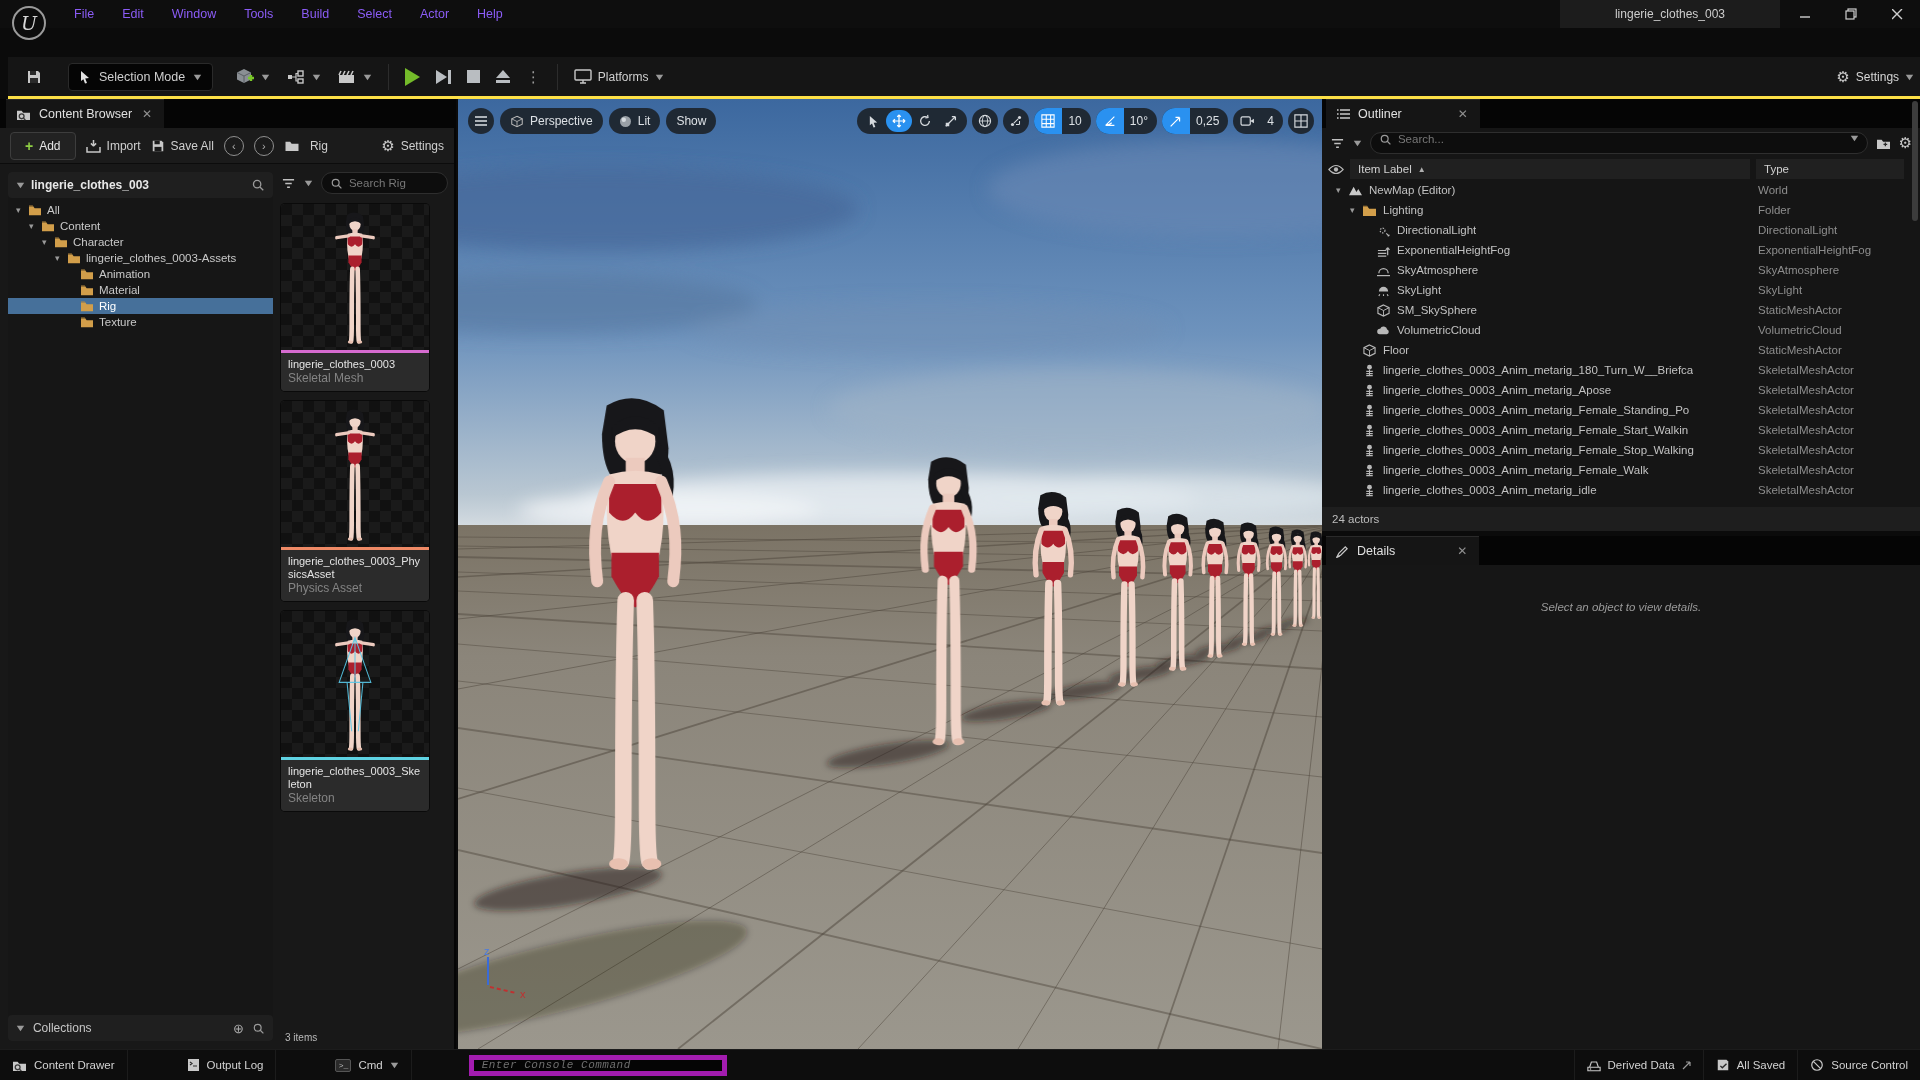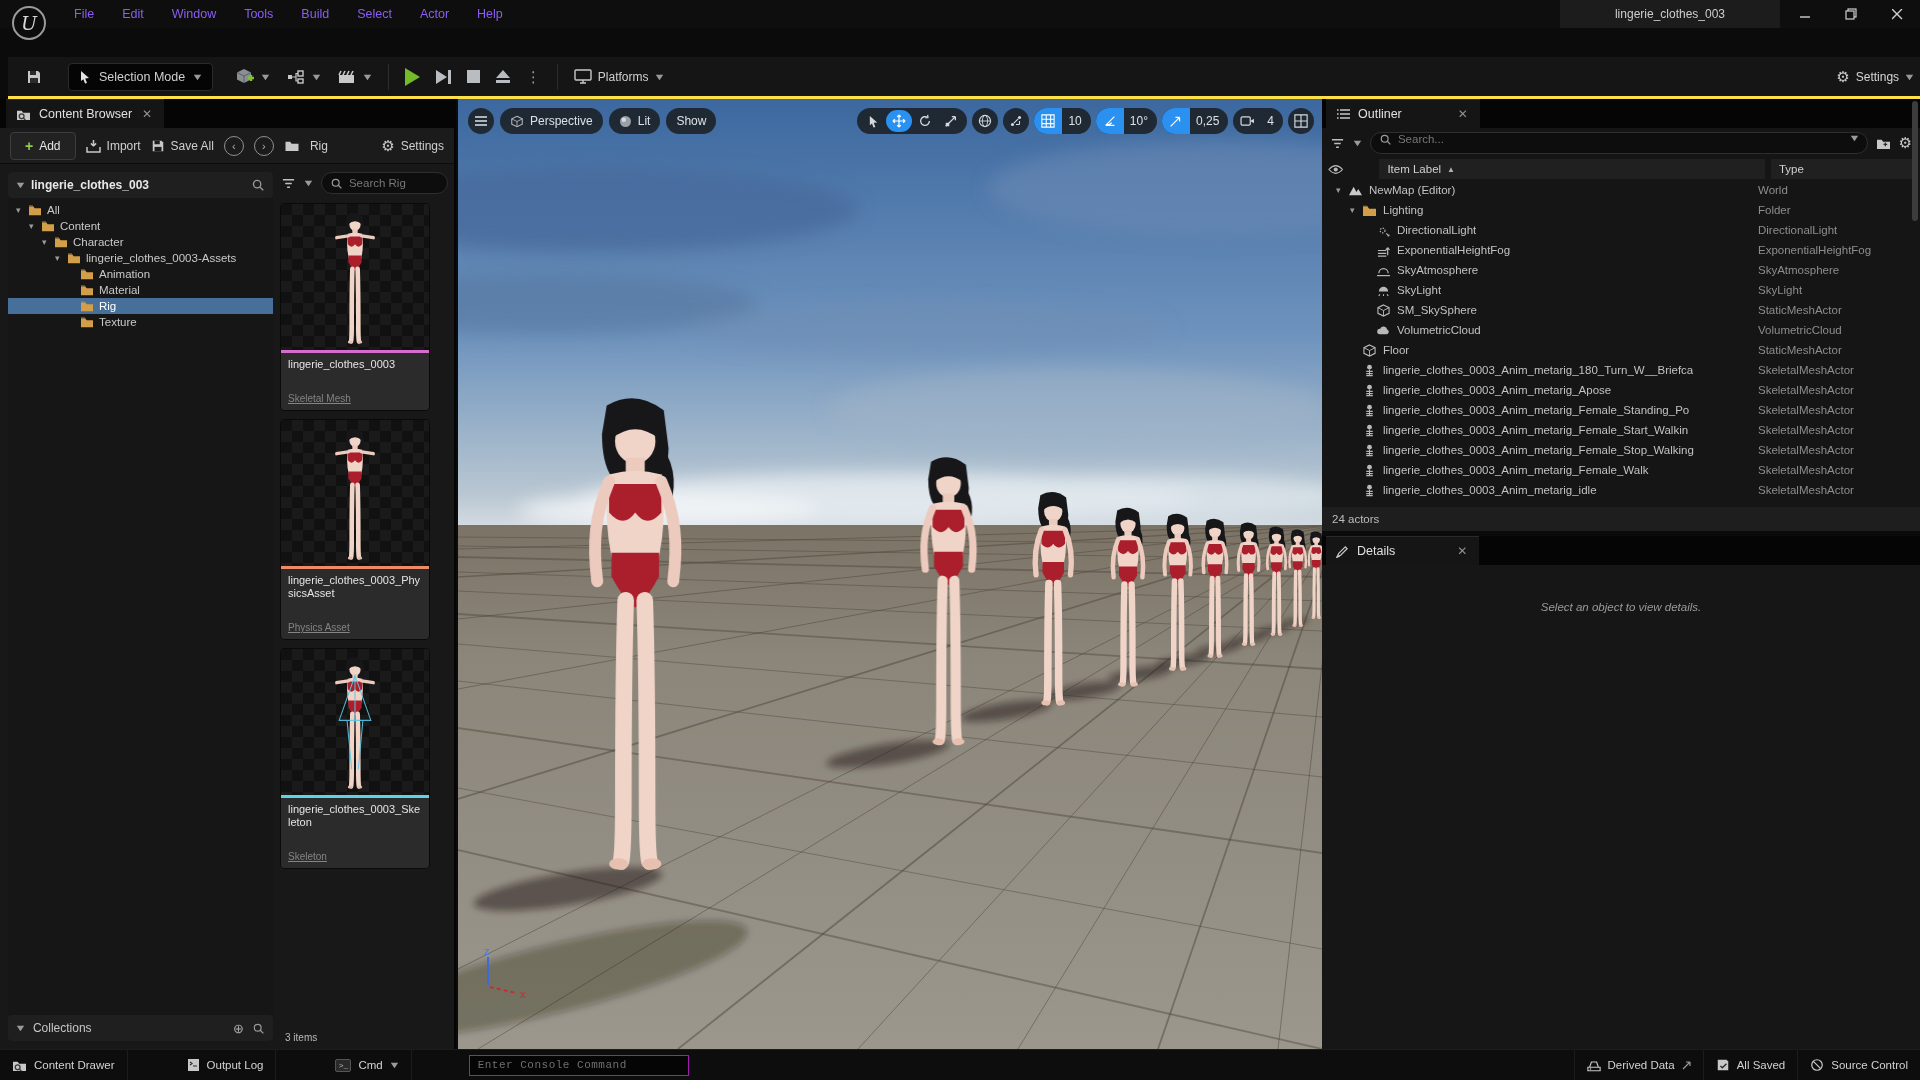--- a/index.html
+++ b/index.html
@@ -78,21 +78,21 @@
   .thumb { position:relative; width:148px; height:146px;
     background-color:#111;
     background-image:linear-gradient(45deg,#1a1a1a 25%,transparent 25%,transparent 75%,#1a1a1a 75%),linear-gradient(45deg,#1a1a1a 25%,transparent 25%,transparent 75%,#1a1a1a 75%);
     background-size:22px 22px; background-position:0 0,11px 11px; }
   .thumb svg.figsvg { position:absolute; left:34px; top:8px; width:80px; height:132px; }
   .skel-overlay { display:none; position:absolute; left:34px; top:8px; width:80px; height:132px; }
   .th-skeleton .skel-overlay { display:block; }
   .tile-bar { height:3px; }
   .tile-label { padding:5px 7px 6px 7px; background:#2b2b2b; }
   .tile-name { color:#e4e4e4; font-size:11px; line-height:13px; word-break:break-all; }
-  .tile-type { color:#848484; font-size:10px; margin-top:22px;text-decoration:underline; }
+  .tile-type { color:#848484; font-size:12px; margin-top:0; }
   .items-count { position:absolute; left:4px; bottom:6px; color:#b9b9b9; font-size:10px; }
 
   
   .viewport { position:absolute; left:458px; top:99px; width:864px; height:950px; background:#333; overflow:hidden; }
   .vp-toolbar-left { position:absolute; top:9px; left:10px; display:flex; gap:6px; align-items:center; z-index:3; }
   .vp-toolbar-right { position:absolute; top:9px; right:8px; display:flex; gap:5px; align-items:center; z-index:3; }
   .pill { background:rgba(26,29,33,.85); border-radius:13px; height:26px; display:flex; align-items:center; gap:6px; padding:0 10px; color:#dde1e5; font-size:12px; }
   .pill.round { width:26px; padding:0; justify-content:center; border-radius:50%; }
   .seg-group { background:rgba(26,29,33,.85); border-radius:13px; height:26px; display:flex; align-items:center; padding:0 3px; }
   .seg { width:26px; height:22px; display:flex; align-items:center; justify-content:center; border-radius:11px; }
@@ -104,42 +104,42 @@
   .axis-gizmo { position:absolute; left:18px; bottom:48px; z-index:3; }
 
   
   .right-panel { position:absolute; left:1322px; top:99px; width:598px; height:950px; background:#0b0b0b; }
   .outliner-box { position:absolute; left:0; top:0; width:598px; height:432px; background:#151515; }
   .ol-search-row { height:30px; display:flex; align-items:center; gap:8px; padding:0 8px; }
   .ol-search { flex:1; height:22px; background:#0d0d0d; border:1px solid #2e2e2e; border-radius:11px; display:flex; gap:6px; padding:0 8px; color:#777; font-size:11.5px; }
   .ol-search .sp { flex:1; }
   .ol-header { height:22px; display:flex; align-items:center; padding:0 6px; gap:6px; }
   .ol-hbox { background:#202020; height:20px; display:flex; align-items:center; padding:0 8px; color:#d0d0d0; font-size:11.5px; gap:6px; }
-  .ol-hbox.label-col { width:400px;margin-left:30px; }
+  .ol-hbox.label-col { width:400px; }
   .ol-hbox.type-col { width:148px; }
   .sort-arrow { font-size:8px; color:#b0b0b0; }
   .ol-rows { position:relative; }
   .o-row { height:20px; display:flex; align-items:center; font-size:11.5px; color:#c2c2c2; }
   .o-indent { display:flex; align-items:center; padding-left:calc(14px + var(--d,0)*14px); width:432px; overflow:hidden; white-space:nowrap; flex:none; }
   .o-exp { width:12px; color:#9a9a9a; font-size:9px; flex:none; }
   .o-exp.exp::before { content:"▾"; }
   .o-ico { width:15px; height:13px; margin-right:6px; flex:none; }
   .o-label { overflow:hidden; white-space:nowrap; }
   .o-type { color:#8d8d8d; padding-left:4px; }
   .ol-scroll { position:absolute; right:2px; top:2px; width:6px; height:120px; background:#3c3c3c; border-radius:3px; }
   .ol-footer { position:absolute; left:0; bottom:0; width:100%; height:24px; background:#1e1e1e; display:flex; align-items:center; padding:0 10px; color:#bdbdbd; font-size:11.5px; }
   .details-box { position:absolute; left:0; top:437px; width:598px; height:513px; }
   .details-body { position:absolute; left:0; top:29px; right:0; bottom:0; background:#161616; }
   .details-empty { margin-top:36px; text-align:center; color:#9a9a9a; font-style:italic; font-size:11.5px; }
 
   
   .statusbar { position:absolute; left:0; top:1049px; width:1920px; height:31px; background:#0d0d0d; display:flex; align-items:center; border-top:1px solid #1c1c1c;gap:47px; }
   .sb-btn { height:31px; display:flex; align-items:center; gap:7px; padding:0 12px; color:#d2d2d2; font-size:11.5px; border-right:1px solid #1c1c1c; }
   .cmd-ic { width:16px; height:13px; background:#2a2a2a; border:1px solid #555; border-radius:2px; color:#bbb; font-size:8px; display:flex; align-items:center; justify-content:center; font-family:"Liberation Mono", monospace; }
-  .console-input { width:220px; height:21px; margin-left:10px; background:#050505; border:1px solid #a21caf; display:flex; align-items:center; padding:0 8px; color:#6f6f6f; font-family:"Liberation Mono", monospace; font-size:11px; letter-spacing:.5px; }
+  .console-input { width:258px; height:21px; margin-left:10px; background:#050505; border:5px solid #a21caf; display:flex; align-items:center; padding:0 8px; color:#6f6f6f; font-family:"Liberation Mono", monospace; font-size:11px; letter-spacing:.5px;font-style:italic; }
   .sb-right { margin-left:auto; display:flex; height:31px; }
 
   .hidden-defs { position:absolute; width:0; height:0; overflow:hidden; }
 </style>
 </head>
 <body>
 
 <svg class="hidden-defs" aria-hidden="true">
   <defs>
     <symbol id="i-folder" viewBox="0 0 16 14">

